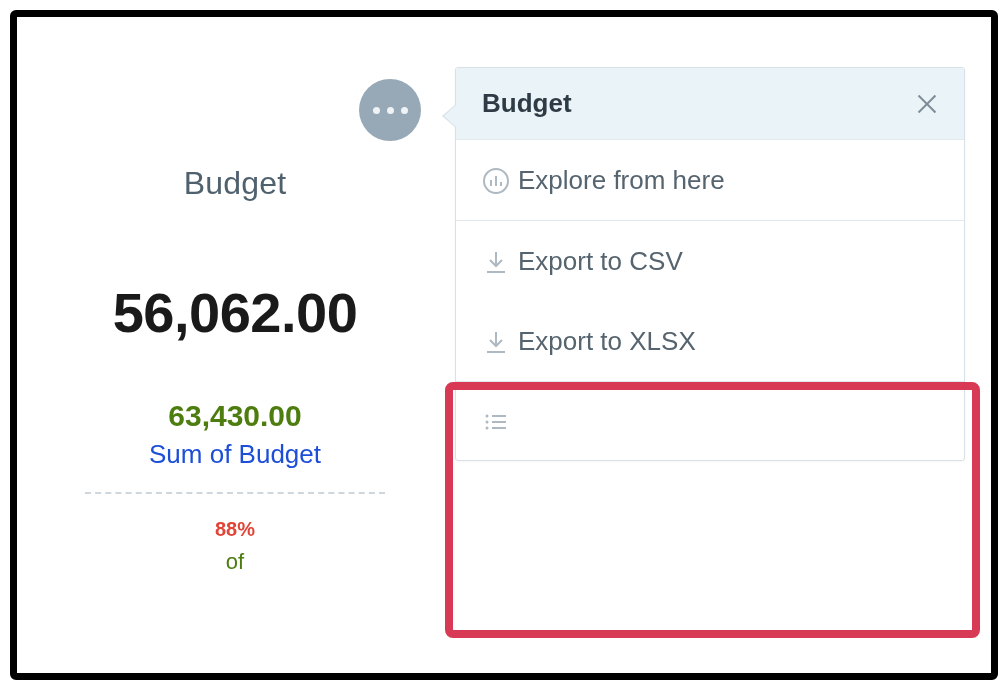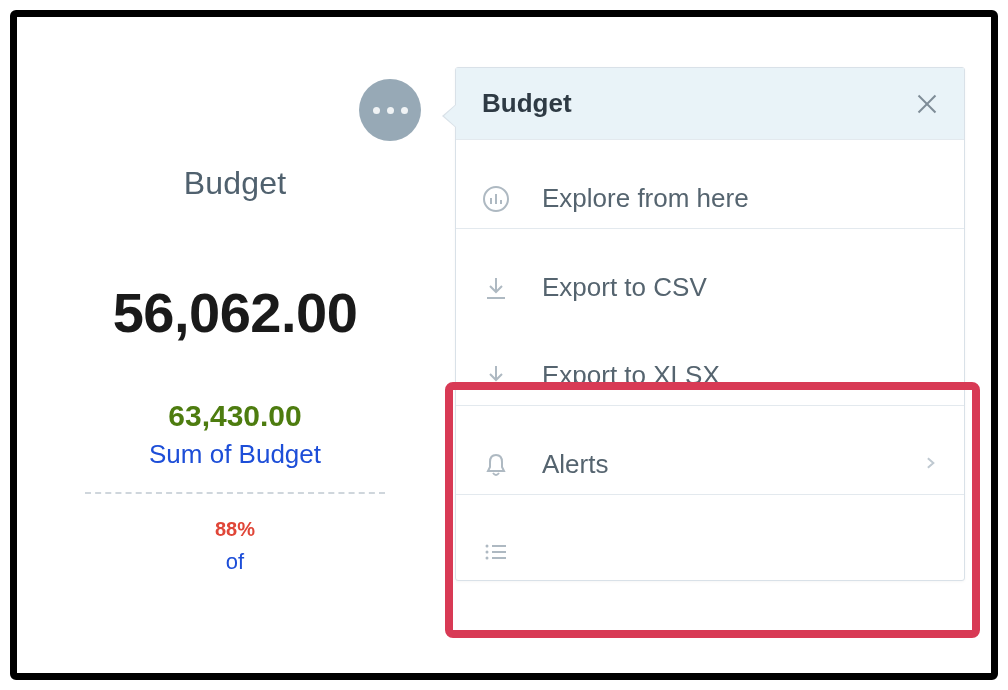--- a/index.html
+++ b/index.html
@@ -83,21 +83,21 @@
       margin: 0 28px 24px;
     }
     .kpi-percent {
       font-size: 20px;
       font-weight: 700;
       color: #e04638;
       margin-bottom: 8px;
     }
     .kpi-of {
       font-size: 22px;
-      color: #1d4ed8;
+      color: #4d7c0f;
     }
     
     .menu {
       position: absolute;
       top: 50px;
       left: 438px;
       width: 510px;
       background: #fff;
       border: 1px solid #d9e1e8;
       border-radius: 3px;
@@ -150,25 +150,24 @@
       width: 24px;
       height: 2px;
       background: #7e8c97;
     }
     .close-x::before { transform: rotate(45deg); }
     .close-x::after  { transform: rotate(-45deg); }
 
     .menu-item {
       display: flex;
       align-items: center;
-      padding: 14px 26px;
-      gap: 32px;
+      padding: 24px 26px;
+      gap: 8px;
       cursor: pointer;
       border-top: 1px solid transparent;
-      margin-top: 28px;
     }
     .menu-item .icon {
       width: 28px;
       height: 28px;
       flex: 0 0 28px;
       display: flex;
       align-items: center;
       justify-content: center;
     }
     .menu-item svg { stroke: #aeb9c2; fill: none; stroke-width: 2; }
@@ -255,34 +254,20 @@
             <line x1="14" y1="4" x2="14" y2="18"></line>
             <polyline points="8,12 14,18 20,12"></polyline>
             <line x1="5" y1="24" x2="23" y2="24"></line>
           </svg>
         </div>
         <div class="label">Export to XLSX</div>
       </div>
 
       <div class="sep"></div>
 
-      <div class="menu-item">
-        <div class="icon">
-          <svg viewBox="0 0 28 28" width="28" height="28">
-            <path d="M14 4 C10 4 8 7 8 11 L8 16 L6 20 L22 20 L20 16 L20 11 C20 7 18 4 14 4 Z"></path>
-            <path d="M11 22 Q14 26 17 22"></path>
-          </svg>
-        </div>
-        <div class="label">Alerts</div>
-        <div class="chevron">
-          <svg viewBox="0 0 16 28" width="14" height="22">
-            <polyline points="4,8 11,14 4,20" stroke="#bfc9d1" fill="none" stroke-width="2.5"></polyline>
-          </svg>
-        </div>
-      </div>
 
       <div class="sep"></div>
 
 
       <div class="menu-item">
         <div class="icon">
           <svg viewBox="0 0 28 28" width="28" height="28">
             <circle cx="5" cy="8" r="1.5" fill="#aeb9c2" stroke="none"></circle>
             <circle cx="5" cy="14" r="1.5" fill="#aeb9c2" stroke="none"></circle>
             <circle cx="5" cy="20" r="1.5" fill="#aeb9c2" stroke="none"></circle>

